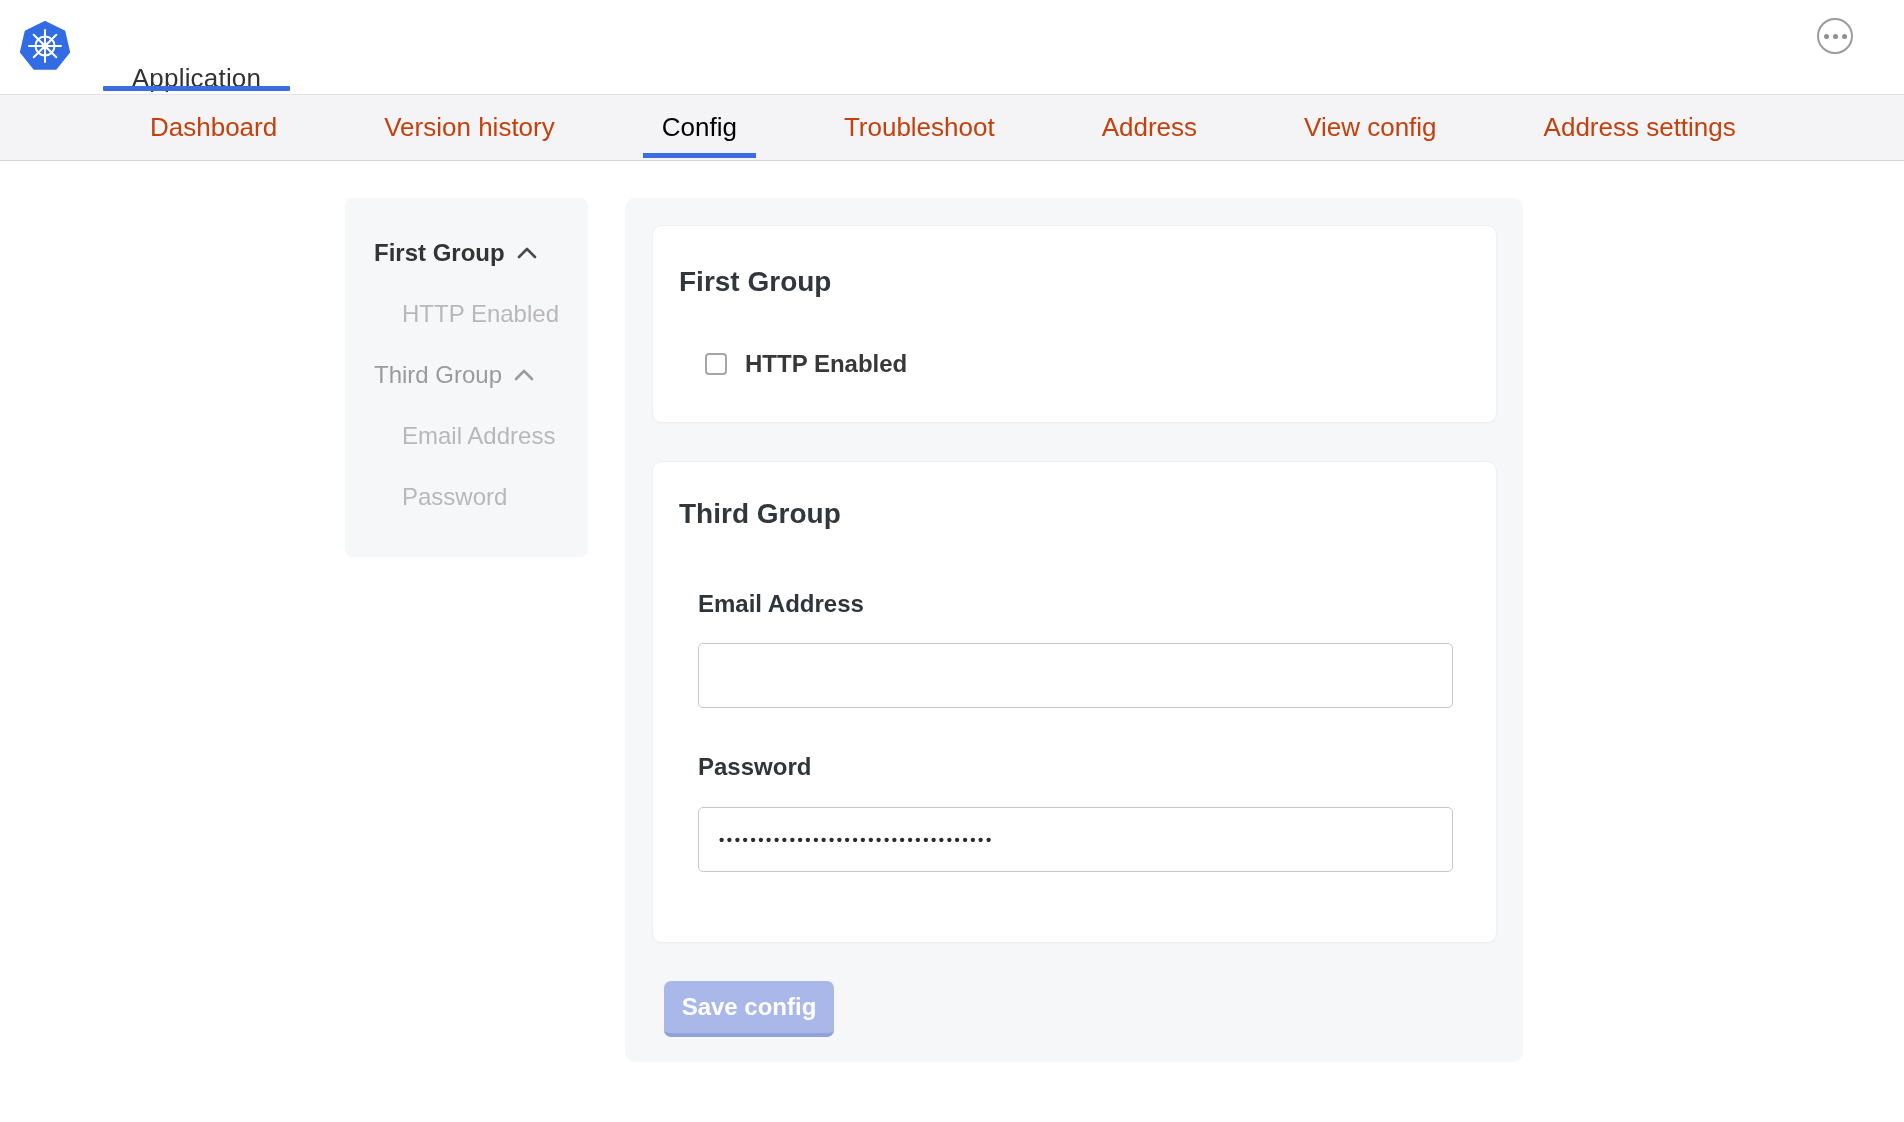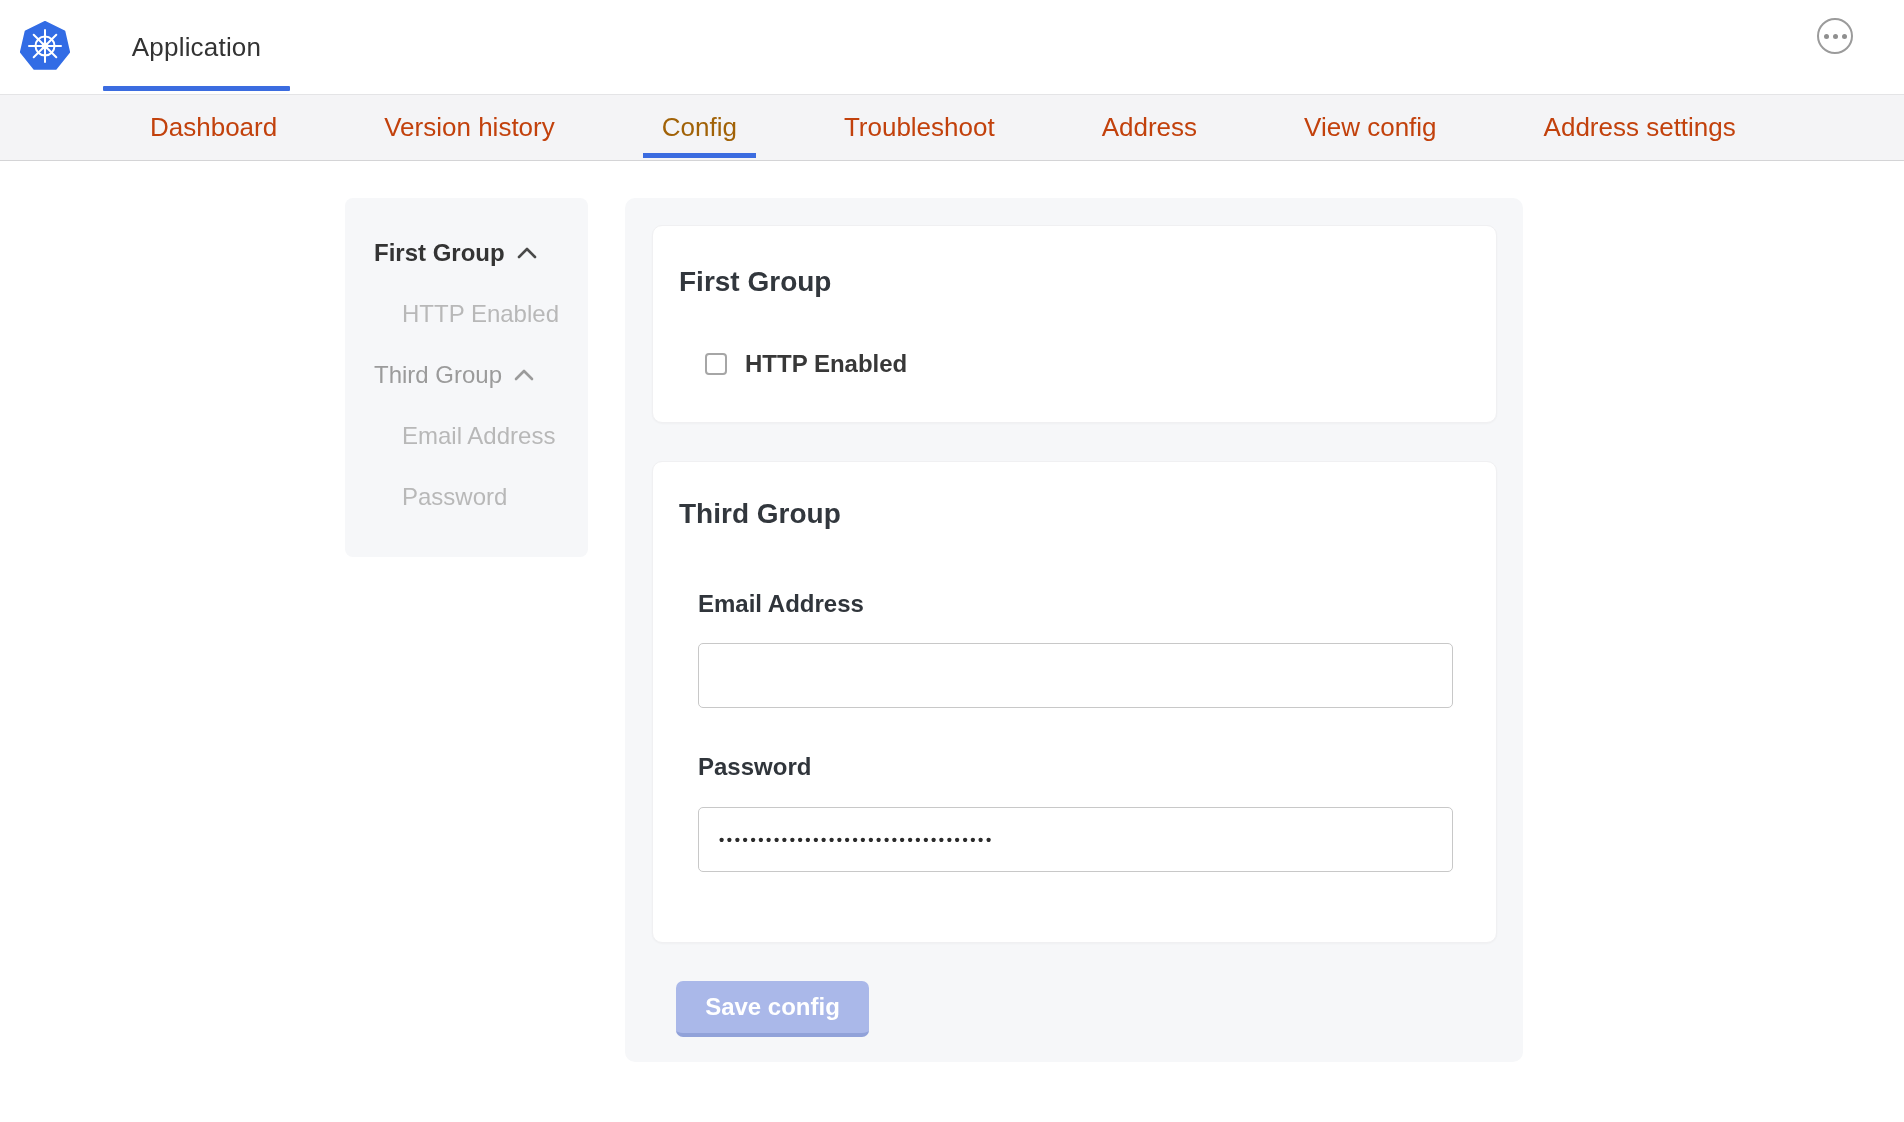--- a/index.html
+++ b/index.html
@@ -4,36 +4,36 @@
 <style>
   * { margin:0; padding:0; box-sizing:border-box; }
   html,body { background:#fff; }
   body { font-family:"Liberation Sans", sans-serif; }
   .page { position:relative; width:1904px; height:1122px; background:#fff; overflow:hidden; }
 
   
   .topbar { position:absolute; left:0; top:0; width:100%; height:94px; background:#fff; }
   .logo-wrap { position:absolute; left:20px; top:21px; width:50px; height:50px; }
   .app-tab { position:absolute; left:103px; top:0; height:94px; width:187px;
-             display:flex; align-items:center; justify-content:center; cursor:pointer; }
+             display:flex; align-items:flex-end; justify-content:center; cursor:pointer; }
   .app-tab .app-label { font-size:26px; color:#333; letter-spacing:.2px; }
   .app-tab::after { content:""; position:absolute; left:0; right:0; bottom:3px; height:5px;
                     background:#3b6ce0; border-radius:1px; }
   .menu-btn { position:absolute; right:51px; top:18px; width:36px; height:36px; border-radius:50%;
               border:2px solid #9b9b9b; background:#fff; display:flex; align-items:center;
               justify-content:center; gap:4px; cursor:pointer; }
   .menu-btn i { width:5px; height:5px; border-radius:50%; background:#8f8f8f; display:block; }
 
   
   .navbar { position:absolute; left:0; top:94px; width:100%; height:67px; background:#f4f4f6;
             border-top:1px solid #e4e4e6; border-bottom:1px solid #d4d4d6; }
   .nav-tabs { position:absolute; left:150px; top:0; height:100%; display:flex; gap:107px; }
   .nav-tab { height:100%; display:flex; align-items:center; font-size:26px; color:#c2410c;
              cursor:pointer; position:relative; white-space:nowrap; }
-  .nav-tab.active { color:#a16207; }
+  .nav-tab.active { color:#000000; }
   .nav-tab.active::after { content:""; position:absolute; left:-19px; right:-19px; bottom:2px;
                            height:5px; background:#3b6ce0; }
 
   
   .side-nav { position:absolute; left:345px; top:198px; width:243px; height:359px;
               background:#f6f7f9; border-radius:8px; padding-top:41px; }
   .side-row { display:flex; align-items:center; height:28px; margin-bottom:33px;
               font-size:24px; cursor:pointer; white-space:nowrap; }
   .side-row.group { padding-left:29px; color:#9b9b9b; }
   .side-row.group.active { color:#343434; font-weight:bold; }
@@ -58,21 +58,21 @@
   .field-label { display:block; font-size:24px; font-weight:600; color:#30353b; height:24px; }
   .field-email { margin-top:60px; }
   .field-email .text-input { margin-top:29px; }
   .field-password { margin-top:45px; }
   .field-password .text-input { margin-top:30px; }
   .text-input { display:block; width:755px; height:65px; border:1px solid #c8c8c8; border-radius:5px;
                 background:#fff; font-family:"Liberation Sans",sans-serif; font-size:24px;
                 color:#333; padding:0 20px; outline:none; }
   .text-input.masked { font-size:15px; font-weight:bold; letter-spacing:2.6px; color:#2b2b2b; }
 
-  .save-btn { display:block; margin-top:38px; margin-left:24px; width:193px; height:56px;
+  .save-btn { display:block; margin-top:38px; margin-left:12px; width:170px; height:56px;
               background:#aab8e9; border:0; border-bottom:4px solid #91a2d9; border-radius:7px;
               color:#fff; font-family:"Liberation Sans",sans-serif; font-size:24px;
               font-weight:bold; cursor:pointer; }
 </style>
 </head>
 <body>
 
 <div class="page">
 
   <div class="topbar">

